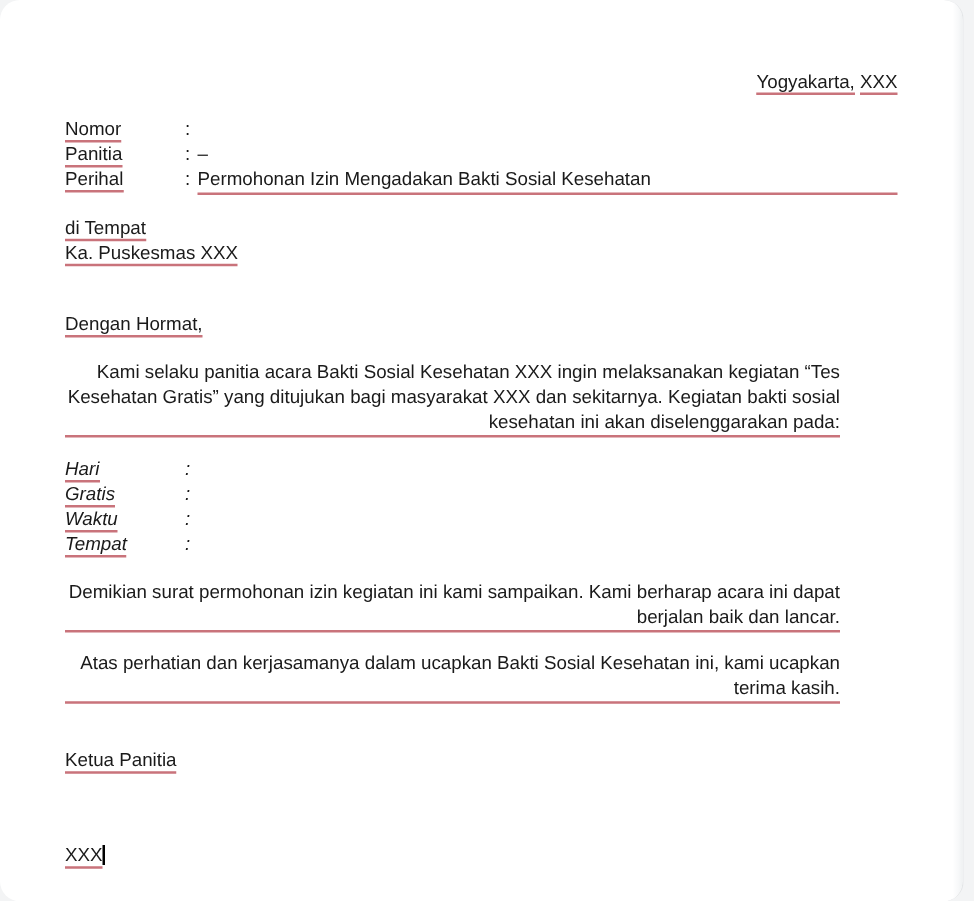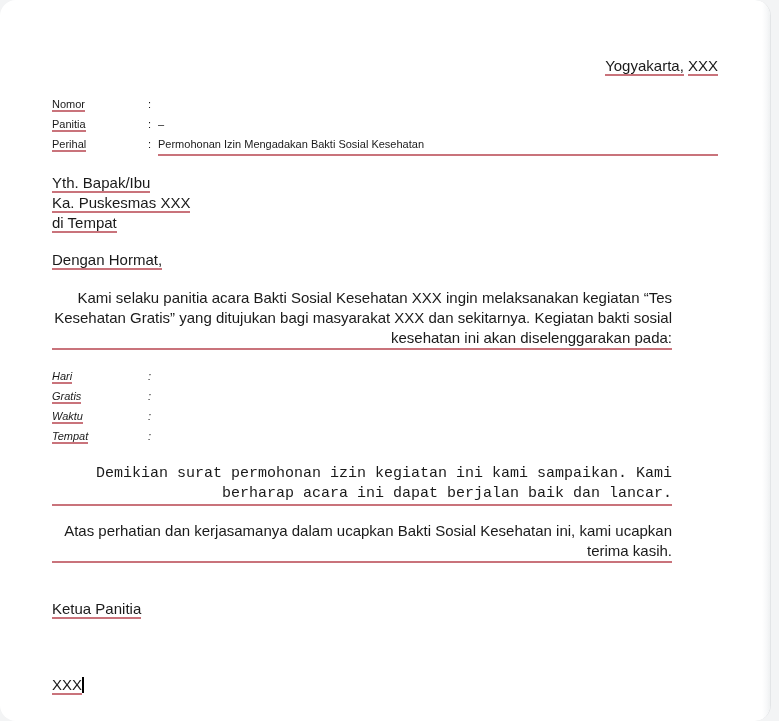--- a/index.html
+++ b/index.html
@@ -64,21 +64,21 @@
     width: 666px;
     text-align: right;
     font-size: 15px;
     line-height: 20px;
     color: #1a1a1a;
   }
 
   
   .field-row {
     display: flex;
-    font-size: 11px;
+    font-size: 15px;
     line-height: 20px;
     color: #1a1a1a;
   }
   .field-label {
     width: 96px;
     flex: 0 0 96px;
   }
   .field-sep {
     width: 10px;
     flex: 0 0 10px;
@@ -86,21 +86,21 @@
   .field-value {
     flex: 1 1 auto;
   }
 
   
   .block-ref     { position: absolute; top: 94px;  left: 0; width: 666px; }
   .block-addr    { position: absolute; top: 173px; left: 0; width: 666px; }
   .block-salut   { position: absolute; top: 250px; left: 0; width: 666px; }
   .block-body    { position: absolute; top: 288px; left: 0; width: 620px; }
   .block-details { position: absolute; top: 366px; left: 0; width: 666px; font-style: italic; }
-  .block-close1  { position: absolute; top: 464px; left: 0; width: 620px; font-family: Liberation Mono, monospace; }
+  .block-close1  { position: absolute; top: 464px; left: 0; width: 620px; }
   .block-close2  { position: absolute; top: 521px; left: 0; width: 620px; }
   .block-sign    { position: absolute; top: 599px; left: 0; width: 666px; }
   .block-name    { position: absolute; top: 675px; left: 0; width: 666px; }
 
   
   .caret {
     display: inline-block;
     width: 2px;
     height: 16px;
     background: #000000;
@@ -132,23 +132,22 @@
         <span class="field-value">–</span>
       </div>
       <div class="field-row">
         <span class="field-label"><span class="sp">Perihal</span></span>
         <span class="field-sep">:</span>
         <span class="field-value sp">Permohonan Izin Mengadakan Bakti Sosial Kesehatan</span>
       </div>
     </div>
 
     <div class="block-addr">
-      <div class="line"><span class="sp">Yth. Bapak/Ibu</span></div>
+      <div class="line"><span class="sp">di Tempat</span></div>
       <div class="line"><span class="sp">Ka. Puskesmas XXX</span></div>
-      <div class="line"><span class="sp">di Tempat</span></div>
     </div>
 
     <div class="block-salut">
       <div class="line"><span class="sp">Dengan Hormat,</span></div>
     </div>
 
     <div class="block-body">
       <div class="para sp">Kami selaku panitia acara Bakti Sosial Kesehatan XXX ingin melaksanakan kegiatan “Tes Kesehatan Gratis” yang ditujukan bagi masyarakat XXX dan sekitarnya. Kegiatan bakti sosial kesehatan ini akan diselenggarakan pada:</div>
     </div>
 

